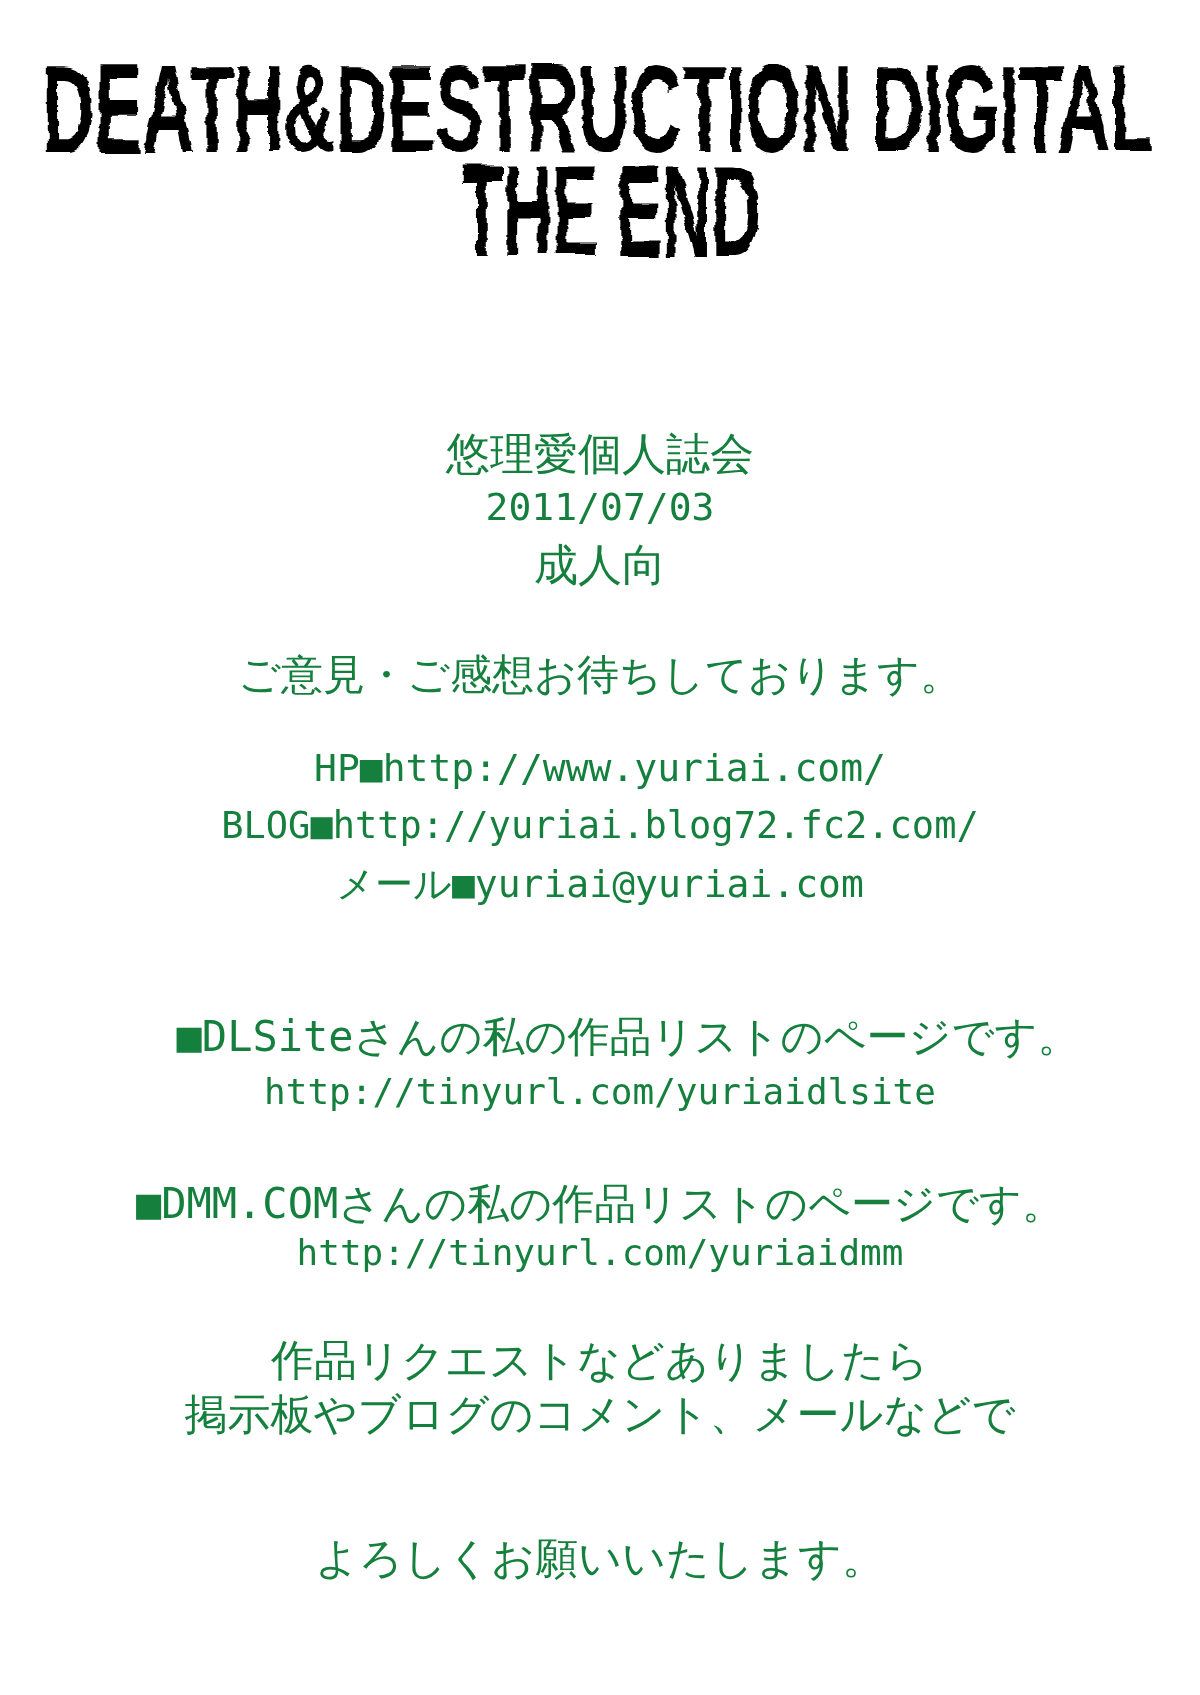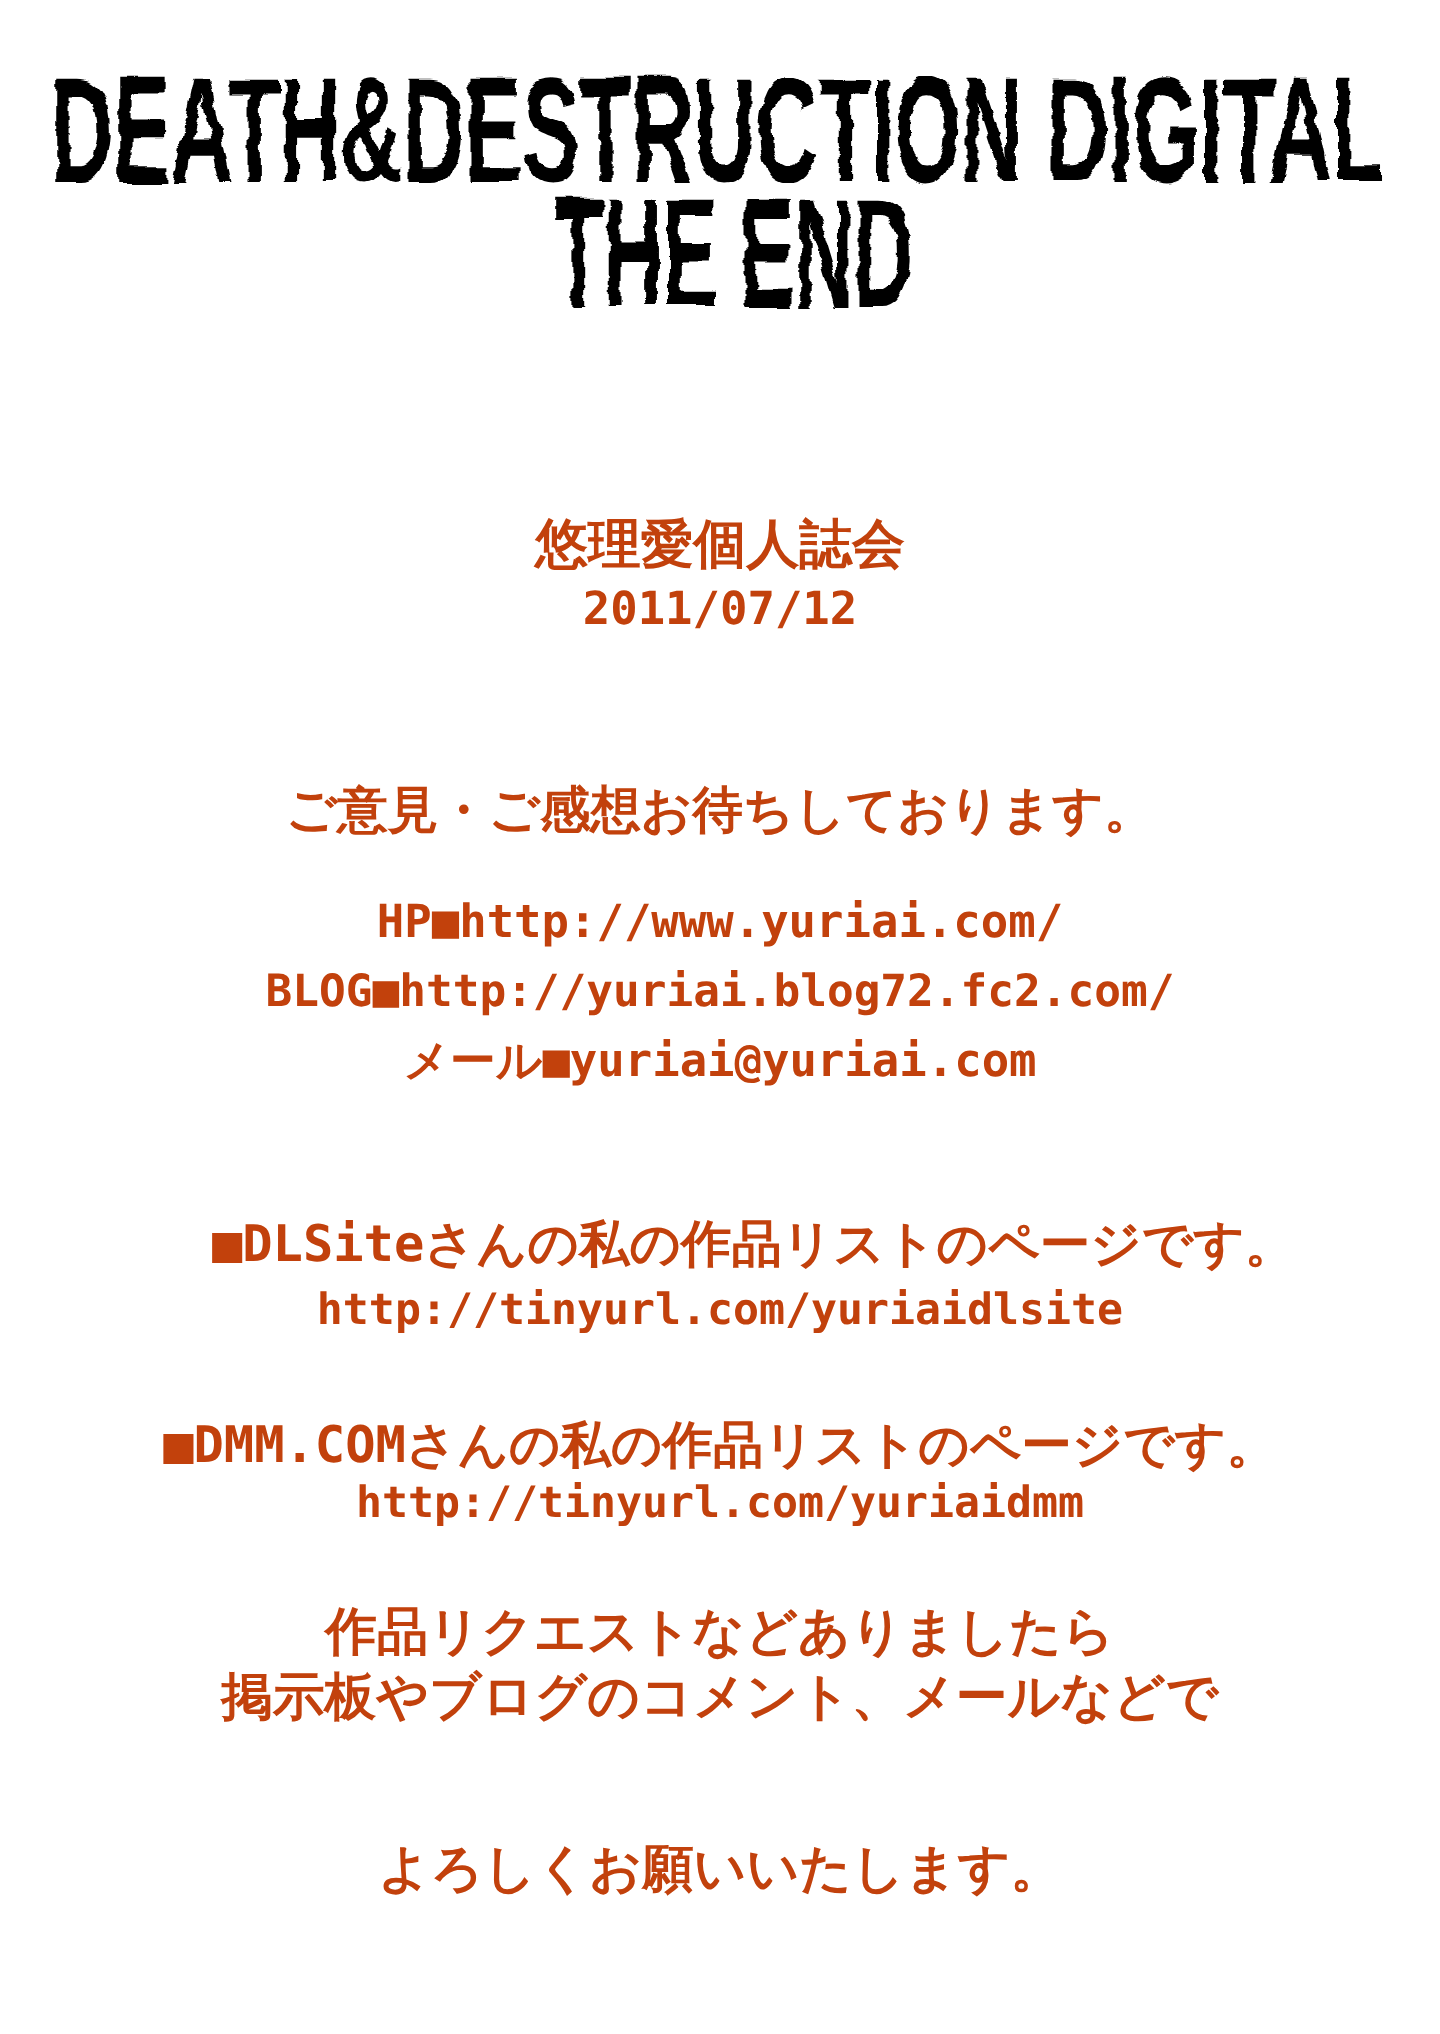--- a/index.html
+++ b/index.html
@@ -21,22 +21,22 @@
     left: 0;
     display: block;
   }
   .line {
     position: absolute;
     left: 0;
     width: 100%;
     text-align: center;
     white-space: nowrap;
     line-height: 1.1;
-    color: #c2410c;
-    font-weight: bold;
+    color: #15803d;
+    font-weight: normal;
   }
   .jp {
     font-family: "Liberation Sans", sans-serif;
   }
   .mono {
     font-family: "DejaVu Sans Mono", monospace;
   }
 </style>
 </head>
 <body>
@@ -50,21 +50,22 @@
         <feDisplacementMap in="SourceGraphic" in2="noise" scale="9" xChannelSelector="R" yChannelSelector="G"></feDisplacementMap>
       </filter>
     </defs>
     <g filter="url(#grunge)" fill="#000000" font-family="Liberation Sans, sans-serif" font-weight="bold">
       <text x="598" y="152" text-anchor="middle" font-size="125" textLength="1110" lengthAdjust="spacingAndGlyphs">DEATH&amp;DESTRUCTION DIGITAL</text>
       <text x="611" y="256" text-anchor="middle" font-size="130" textLength="300" lengthAdjust="spacingAndGlyphs">THE END</text>
     </g>
   </svg>
 
   <div class="line jp" style="top:430px; font-size:44px;">悠理愛個人誌会</div>
-  <div class="line mono" style="top:487px; font-size:38px;">2011/07/12</div>
+  <div class="line mono" style="top:487px; font-size:38px;">2011/07/03</div>
+  <div class="line jp" style="top:541px; font-size:44px;">成人向</div>
 
   <div class="line jp" style="top:652px; font-size:42px;">ご意見・ご感想お待ちしております。</div>
 
   <div class="line mono" style="top:748px; font-size:38px;">HP■http://www.yuriai.com/</div>
   <div class="line mono" style="top:806px; font-size:37px;">BLOG■http://yuriai.blog72.fc2.com/</div>
   <div class="line mono" style="top:864px; font-size:38px;">メール■yuriai@yuriai.com</div>
 
   <div class="line mono" style="top:1014px; font-size:42px;padding-left:28px;">■DLSiteさんの私の作品リストのページです。</div>
   <div class="line mono" style="top:1072px; font-size:36px;">http://tinyurl.com/yuriaidlsite</div>
 

